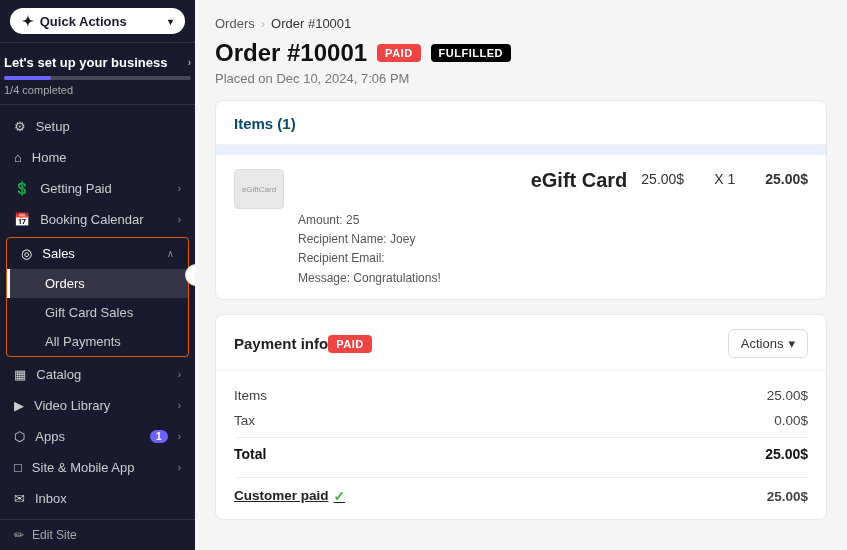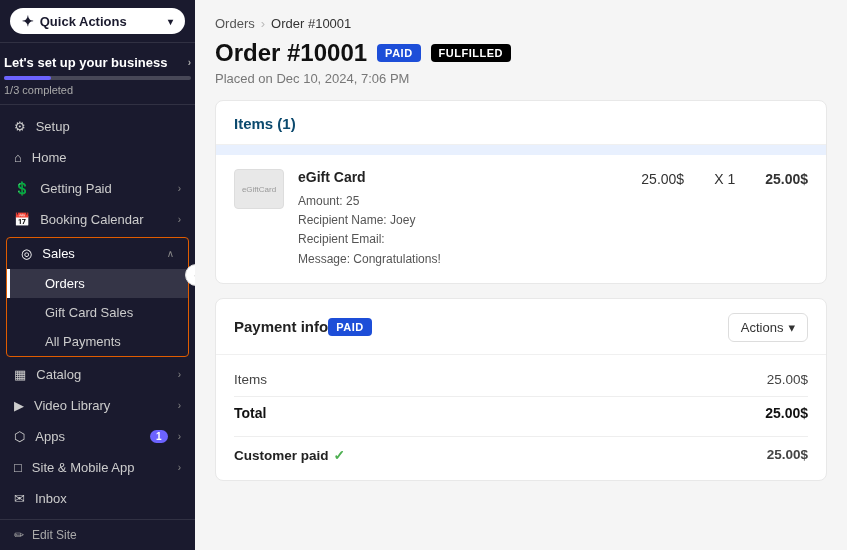--- a/index.html
+++ b/index.html
@@ -179,21 +179,21 @@
       align-items: center;
       gap: 10px;
       margin-bottom: 4px;
     }
     .order-title {
       font-size: 24px;
       font-weight: 700;
       color: #111;
     }
     .badge-paid {
-      background: #1d4ed8;
+      background: #ef4444;
       color: #fff;
       font-size: 11px;
       font-weight: 700;
       padding: 3px 8px;
       border-radius: 4px;
       letter-spacing: 0.5px;
     }
     .badge-fulfilled {
       background: #000000;
       color: #fff;
@@ -242,21 +242,21 @@
       border-radius: 4px;
       display: flex;
       align-items: center;
       justify-content: center;
       font-size: 9px;
       color: #999;
       flex-shrink: 0;
       border: 1px solid #ddd;
     }
     .item-details { flex: 1; }
-    .item-name { font-size: 14px; font-weight: 600; color: #222; margin-bottom: 7px; }
+    .item-name { font-size: 20px; font-weight: 600; color: #222; margin-bottom: 19px; text-align: right; }
     .item-meta { font-size: 12px; color: #555; line-height: 1.6; }
     .item-pricing {
       display: flex;
       align-items: flex-start;
       gap: 30px;
       font-size: 14px;
       color: #333;
       padding-top: 2px;
     }
     .item-total { font-weight: 600; }
@@ -308,23 +308,24 @@
       border-top: 1px solid #eee;
     }
     .payment-row.customer-paid {
       margin-top: 10px;
       padding-top: 10px;
       border-top: 1px solid #eee;
       font-weight: 600;
     }
     .customer-paid-label {
       display: flex;
-      align-items: flex-end;
+      align-items: flex-start;
       gap: 5px;
       color: #222;
+      text-decoration: underline;
     }
     .check-icon { color: #4caf50; font-size: 14px; }
   </style>
 </head>
 <body>
 
 <div class="sidebar">
   <div class="sidebar-top">
     <button class="quick-actions-btn">
       <span class="star-icon">✦</span>
@@ -334,21 +335,21 @@
   </div>
 
   <div class="business-section">
     <div class="business-title">
       <span>Let's set up your business</span>
       <span class="chevron">›</span>
     </div>
     <div class="progress-bar-container">
       <div class="progress-bar-fill"></div>
     </div>
-    <div class="progress-text">1/3 completed</div>
+    <div class="progress-text">1/4 completed</div>
   </div>
 
   <div class="sidebar-nav">
     <div class="nav-item">
       <span class="nav-icon">⚙</span>
       <span class="nav-label">Setup</span>
     </div>
     <div class="nav-item">
       <span class="nav-icon">⌂</span>
       <span class="nav-label">Home</span>
@@ -467,20 +468,24 @@
       <button class="actions-btn">
         <span>Actions</span>
         <span>▾</span>
       </button>
     </div>
     <div class="payment-rows">
       <div class="payment-row">
         <span>Items</span>
         <span>25.00$</span>
       </div>
+      <div class="payment-row">
+        <span>Tax</span>
+        <span>0.00$</span>
+      </div>
       <div class="payment-row total-row">
         <span>Total</span>
         <span>25.00$</span>
       </div>
       <div class="payment-row customer-paid">
         <div class="customer-paid-label">
           <span>Customer paid</span>
           <span class="check-icon">✓</span>
         </div>
         <span>25.00$</span>

